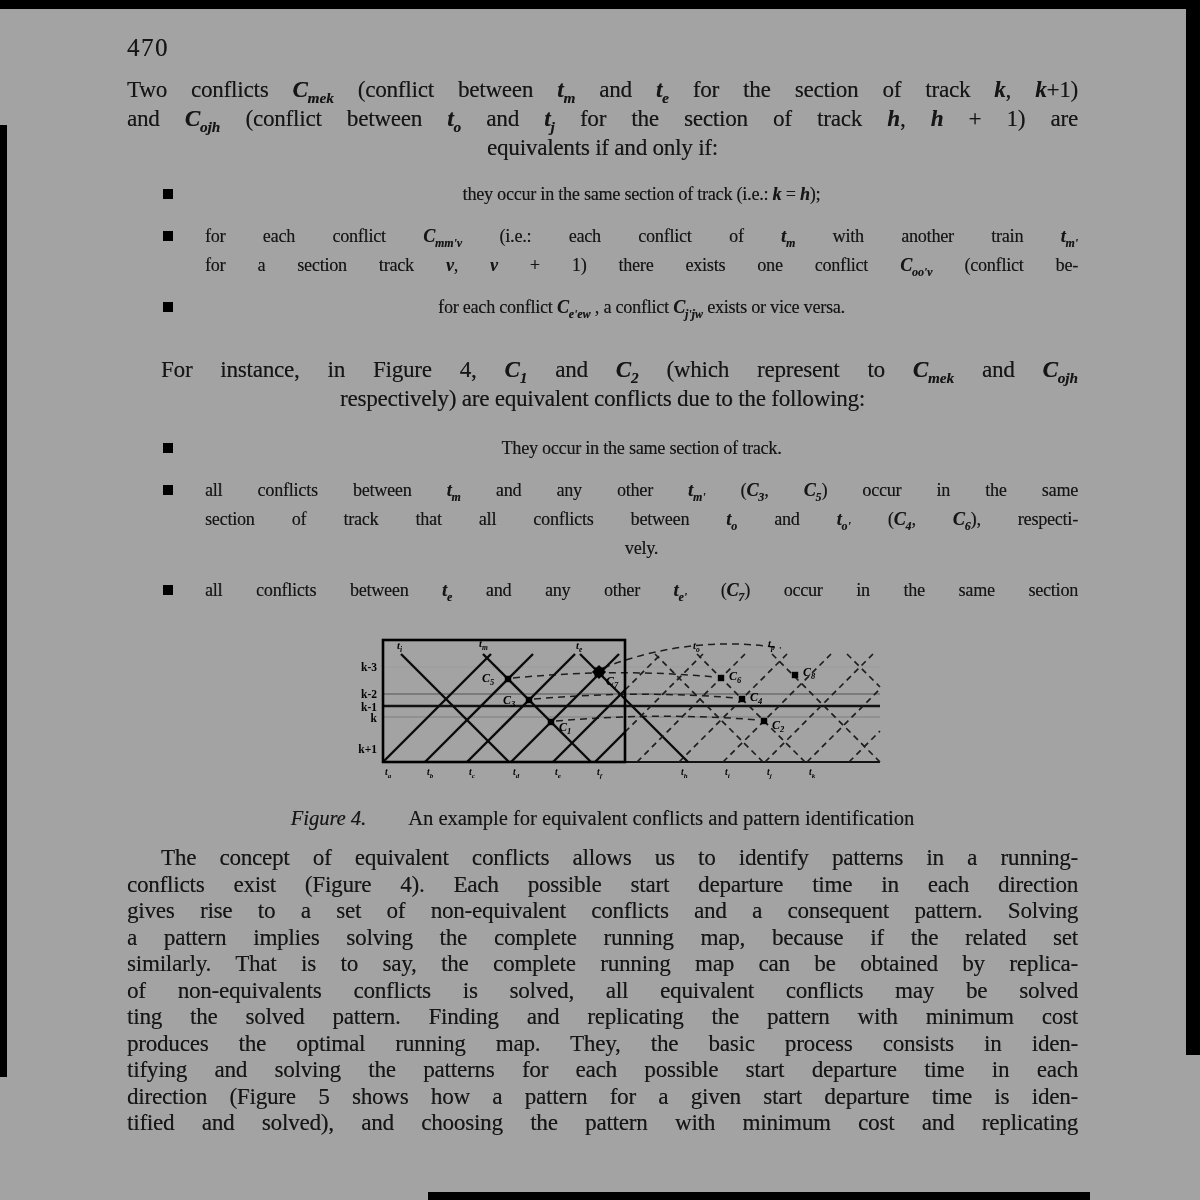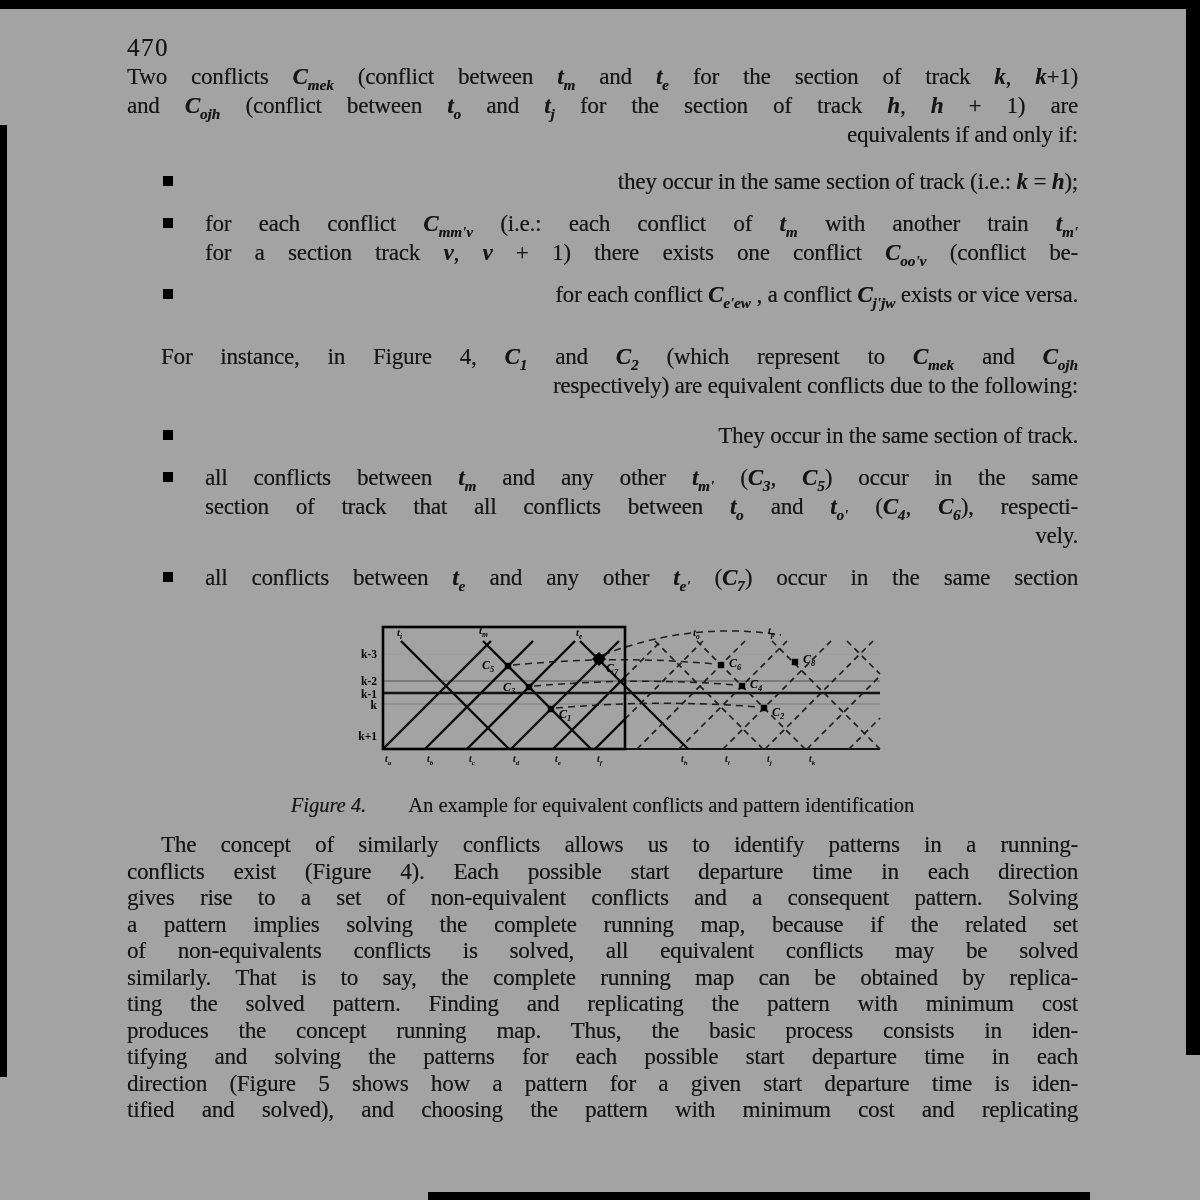--- a/index.html
+++ b/index.html
@@ -12,34 +12,34 @@
   #edge-right{left:1186px;top:4px;width:14px;height:1051px;}
   #edge-bottom{left:428px;top:1192px;width:662px;height:8px;}
 
   #content{position:absolute;left:0;top:0;right:0;padding:34px 122px 0 127px;
            filter:blur(0.3px) contrast(1.05);}
   .inkline{text-shadow:0.3px 0.3px 0.5px rgba(0,0,0,0.45);}
 
   #page-number{font-size:25px;letter-spacing:1.5px;}
 
   .para{font-size:23px;}
-  .tline{line-height:29px;min-height:29px;text-align:right;letter-spacing:-0.2px;
+  .tline{line-height:29px;min-height:29px;text-align:center;letter-spacing:-0.2px;
          text-shadow:0.3px 0.3px 0.5px rgba(0,0,0,0.45);}
   .tline.jfull{text-align:justify;text-align-last:justify;}
   .tight .tline{line-height:26.5px;min-height:26.5px;}
 
   .m{font-style:italic;font-weight:700;}
   sub{font-size:66%;line-height:0;letter-spacing:0;}
 
   .blist{margin-top:18px;}
   .bitem{display:flex;margin-top:13px;}
   .bsq{width:10px;height:10px;background:#000;margin:9px 0 0 36px;flex:none;}
-  .btext{margin-left:32px;flex:1;font-size:23px;}
-
-  #para1{}
+  .btext{margin-left:32px;flex:1;font-size:18px;}
+
+  #para1{margin-top:13px;}
   #para2{margin-top:33px;}
   #blist2{margin-top:21px;font-family:Liberation Serif, serif;}
   #figure-wrap{margin-top:27px;margin-left:208px;width:548px;}
   #caption{margin-top:21px;font-size:20.5px;text-align:center;
            text-shadow:0.3px 0.3px 0.5px rgba(0,0,0,0.4);}
   #caption .cap-label{font-style:italic;margin-right:42px;}
   #para3{margin-top:15px;}
 
   
   .tklabel{font-family:"Liberation Serif","DejaVu Serif",serif;font-weight:700;font-size:11.5px;}
@@ -187,27 +187,27 @@
           <text x="432" y="143" class="blabel">t<tspan font-size="7" dy="2.5">j</tspan></text>
           <text x="474" y="143" class="blabel">t<tspan font-size="7" dy="2.5">k</tspan></text>
         </svg>
     </div>
 
     <div id="caption">
       <span class="cap-label">Figure 4.</span><span>An example for equivalent conflicts and pattern identification</span>
     </div>
 
     <div id="para3" class="para tight">
-        <div class="tline jfull" style="text-indent: 34px;">The concept of similarly conflicts allows us to identify patterns in a running-</div>
+        <div class="tline jfull" style="text-indent: 34px;">The concept of equivalent conflicts allows us to identify patterns in a running-</div>
         <div class="tline jfull">conflicts exist (Figure 4). Each possible start departure time in each direction</div>
         <div class="tline jfull">gives rise to a set of non-equivalent conflicts and a consequent pattern. Solving</div>
         <div class="tline jfull">a pattern implies solving the complete running map, because if the related set</div>
+        <div class="tline jfull">similarly. That is to say, the complete running map can be obtained by replica-</div>
         <div class="tline jfull">of non-equivalents conflicts is solved, all equivalent conflicts may be solved</div>
-        <div class="tline jfull">similarly. That is to say, the complete running map can be obtained by replica-</div>
         <div class="tline jfull">ting the solved pattern. Finding and replicating the pattern with minimum cost</div>
-        <div class="tline jfull">produces the concept running map. Thus, the basic process consists in iden-</div>
+        <div class="tline jfull">produces the optimal running map. They, the basic process consists in iden-</div>
         <div class="tline jfull">tifying and solving the patterns for each possible start departure time in each</div>
         <div class="tline jfull">direction (Figure 5 shows how a pattern for a given start departure time is iden-</div>
         <div class="tline jfull">tified and solved), and choosing the pattern with minimum cost and replicating</div>
       </div>
 
   </div>
 </div>
 
 </body></html>

